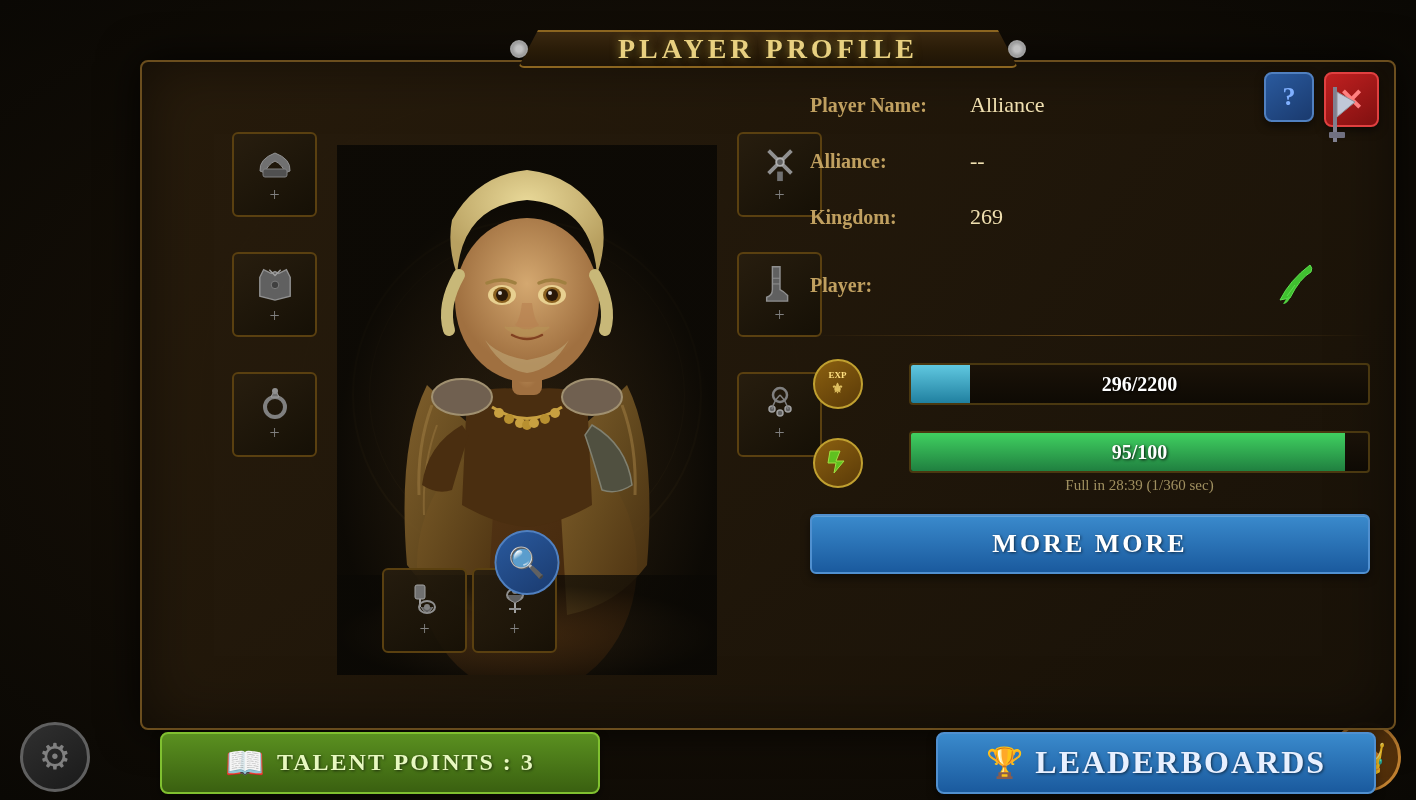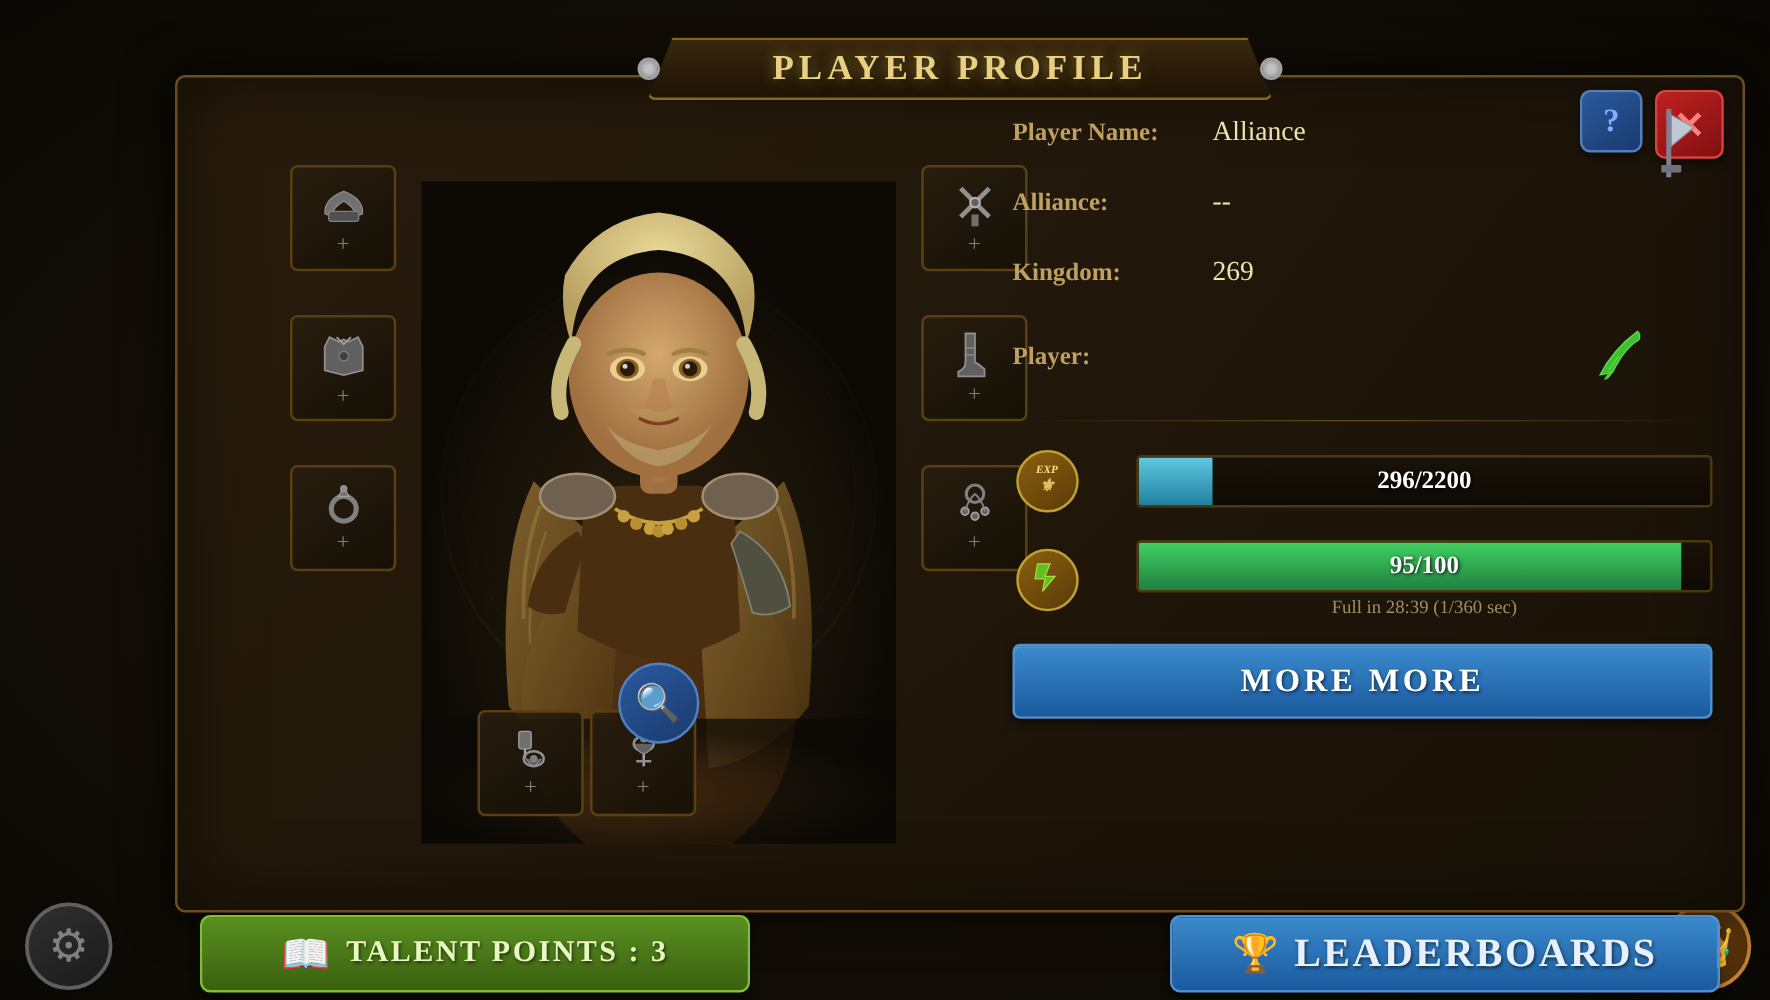--- a/index.html
+++ b/index.html
@@ -39,21 +39,21 @@
       box-shadow: 0 0 40px rgba(0,0,0,0.8), inset 0 0 60px rgba(0,0,0,0.5);
     }
 
     
     .title-bar {
       position: absolute;
       top: -32px;
       left: 50%;
       transform: translateX(-50%);
       width: 500px;
-      height: 50px;
+      height: 38px;
       display: flex;
       align-items: center;
       justify-content: center;
     }
 
     .title-bar-bg {
       position: absolute;
       inset: 0;
       background: linear-gradient(180deg, #3a2810 0%, #2a1c08 50%, #1e1406 100%);
       border: 2px solid #8b6520;
@@ -268,21 +268,20 @@
       height: 50px;
       border-radius: 50%;
       background: linear-gradient(145deg, #8b6010, #5a3a08);
       border: 2px solid #c0a030;
       display: flex;
       align-items: center;
       justify-content: center;
       font-size: 14px;
       font-weight: bold;
       color: #e0c060;
-      font-style: italic;
     }
 
     .bar-wrapper {
       flex: 1;
       position: relative;
       margin-left: 32px;
     }
 
     .bar-bg {
       height: 42px;

